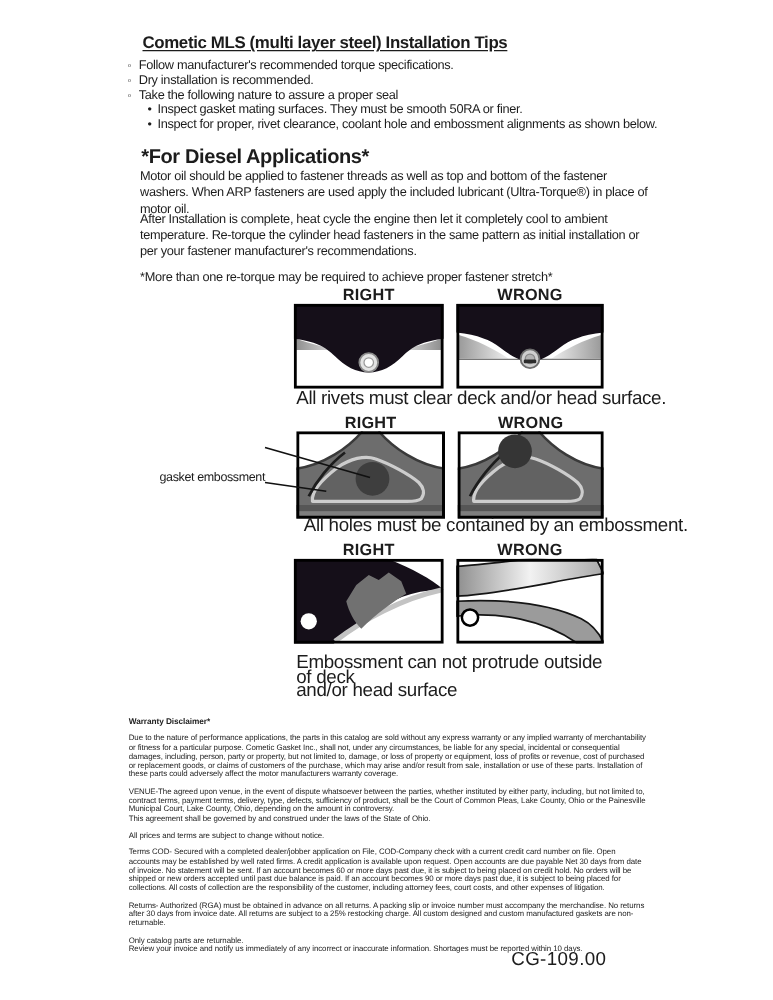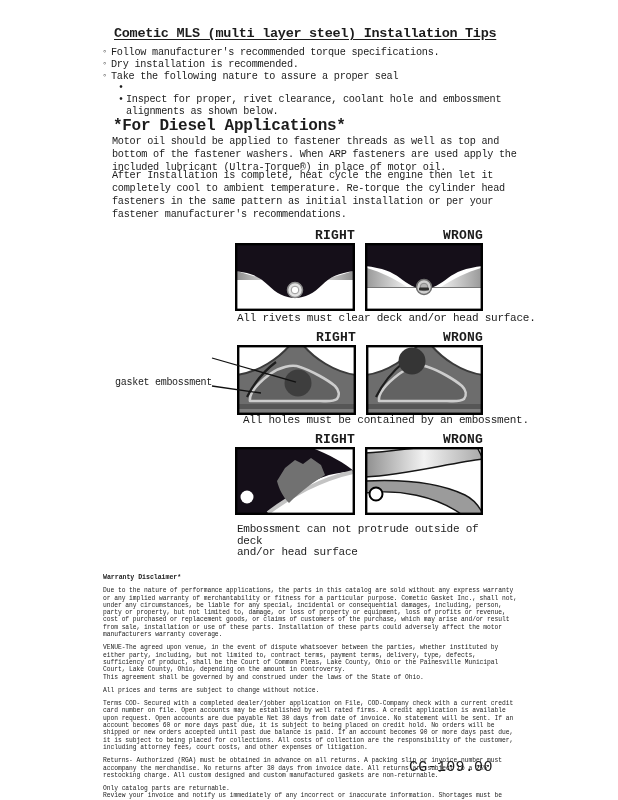--- a/index.html
+++ b/index.html
@@ -1,29 +1,29 @@
 <!DOCTYPE html>
 <html><head>
 <meta charset="utf-8">
 <style>
   html,body{margin:0;padding:0;background:#fff;}
   .page{position:relative;width:618px;height:800px;background:#ffffff;overflow:hidden;
-        font-family:Liberation Mono, monospace;color:#1c1c1c;}
+        font-family:Liberation Sans, sans-serif;color:#1c1c1c;}
   .abs{position:absolute;}
   .title{font-size:13.5px;font-weight:bold;letter-spacing:-0.3px;
          text-decoration:underline;text-underline-offset:2px;white-space:nowrap;}
   .bullets{font-size:10.2px;letter-spacing:-0.25px;line-height:11.8px;}
   .b-row{display:flex;align-items:flex-start;}
   .b-marker{width:9px;flex:0 0 9px;font-size:9px;line-height:11.8px;}
   .b-sub{margin-left:16px;}
   .b-sub .b-marker{width:8px;flex:0 0 8px;font-size:10px;}
   .h2{font-size:16px;font-weight:bold;letter-spacing:-0.3px;white-space:nowrap;}
   .para{font-size:10.2px;letter-spacing:-0.25px;line-height:13px;width:414px;}
-  .dg-label{font-size:13px;font-weight:600;letter-spacing:0.2px;text-align:right;}
-  .dg-caption{font-size:11px;letter-spacing:-0.25px;white-space:pre-line;line-height:11.5px;}
+  .dg-label{font-size:13px;font-weight:600;letter-spacing:0.2px;text-align:center;}
+  .dg-caption{font-size:15px;letter-spacing:-0.25px;white-space:pre-line;line-height:11.5px;}
   .annot{font-size:10px;letter-spacing:-0.3px;line-height:11px;text-align:right;white-space:pre-line;}
   .panel svg{display:block;}
   .fine{width:414px;font-size:6.3px;line-height:7.3px;letter-spacing:-0.05px;color:#222;}
   .fine h3{font-size:6.6px;margin:0 0 6px 0;}
   .fine p{margin:0 0 6px 0;white-space:pre-line;}
   .footer-code{font-size:15px;letter-spacing:0.3px;white-space:nowrap;}
 </style>
 </head>
 <body>
 
@@ -39,30 +39,32 @@
     <div class="b-row">
       <span class="b-marker">◦</span>
       <span>Dry installation is recommended.</span>
     </div>
     <div class="b-row">
       <span class="b-marker">◦</span>
       <span>Take the following nature to assure a proper seal</span>
     </div>
     <div class="b-row b-sub">
       <span class="b-marker">•</span>
+      <span>Inspect gasket mating surfaces.  They must be smooth 50RA or finer.</span>
     </div>
     <div class="b-row b-sub">
       <span class="b-marker">•</span>
       <span>Inspect for proper, rivet clearance, coolant hole and embossment alignments as shown below.</span>
     </div>
   </div>
 
   <div class="abs h2" style="left:113px;top:117px;">*For Diesel Applications*</div>
   <div class="abs para" style="left:112px;top:135px;">Motor oil should be applied to fastener threads as well as top and bottom of the fastener washers. When ARP fasteners are used apply the included lubricant (Ultra-Torque®) in place of motor oil.</div>
   <div class="abs para" style="left:112px;top:169px;">After Installation is complete, heat cycle the engine then let it completely cool to ambient temperature. Re-torque the cylinder head fasteners in the same pattern as initial installation or per your fastener manufacturer's recommendations.</div>
+  <div class="abs para" style="left:112px;top:216px;">*More than one re-torque may be required to achieve proper fastener stretch*</div>
 
   <div class="abs dg-label" style="left:235px;top:228px;width:120px;">RIGHT</div>
   <div class="abs dg-label" style="left:365px;top:228px;width:118px;">WRONG</div>
 
   <div class="abs panel" style="left:235px;top:243px;">
     <svg width="120" height="68" viewBox="0 0 120 68">
       <defs>
         <linearGradient id="gL1" x1="0" y1="0" x2="1" y2="0">
           <stop offset="0" stop-color="#8f8f8f"></stop>
             <stop offset="1" stop-color="#e9e9e9"></stop>

